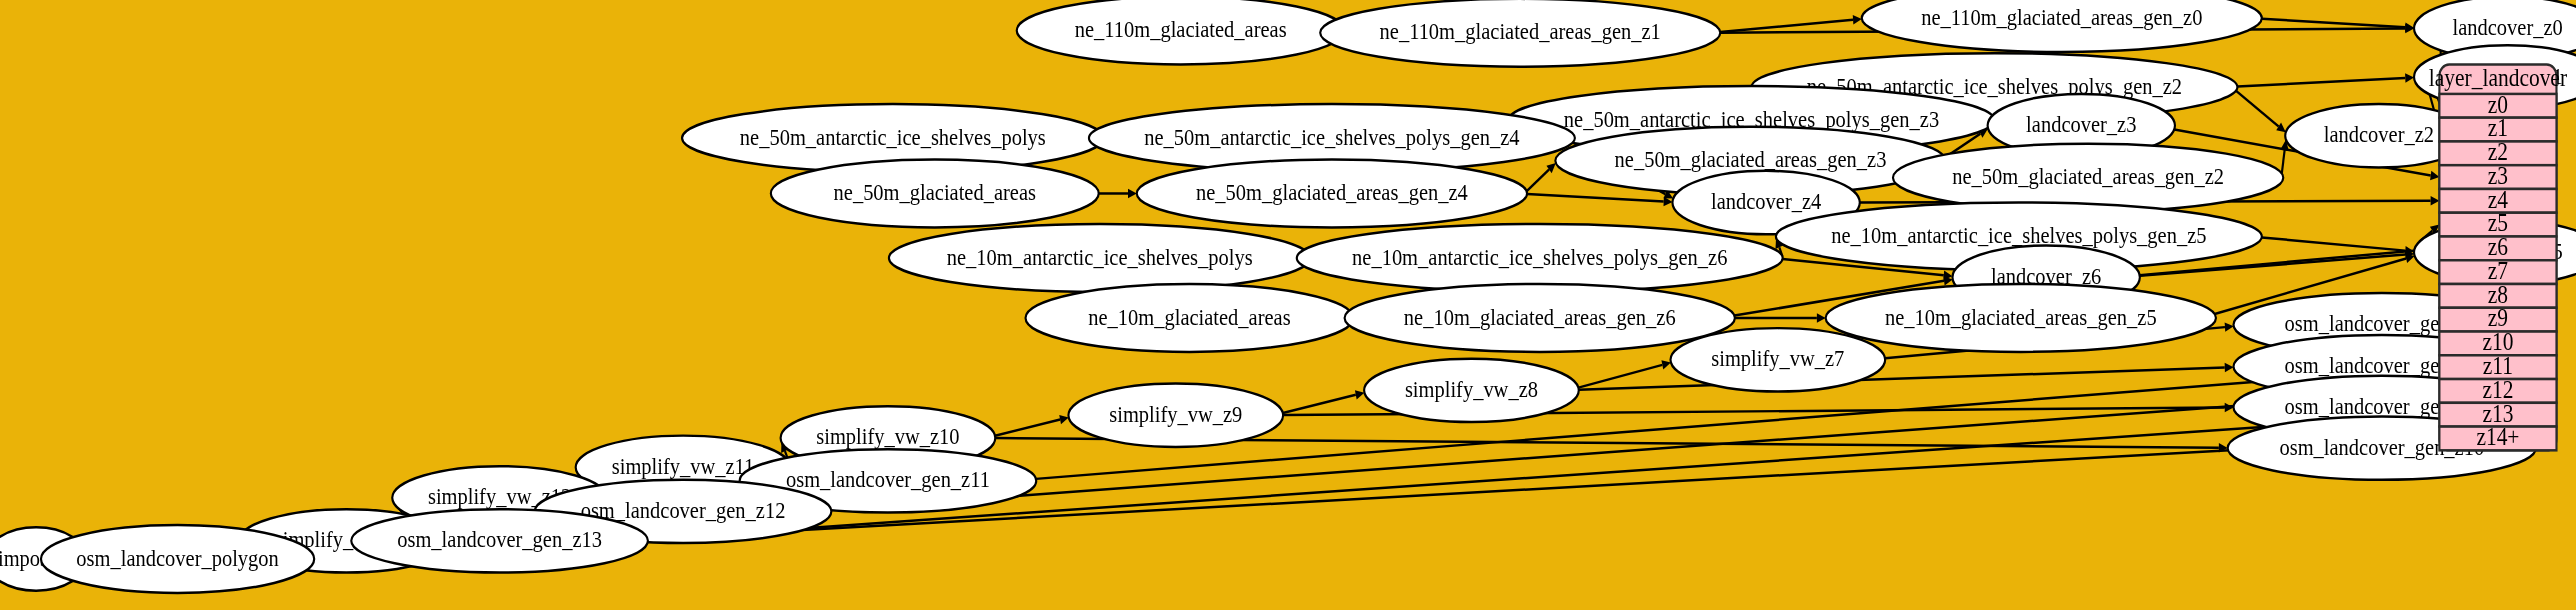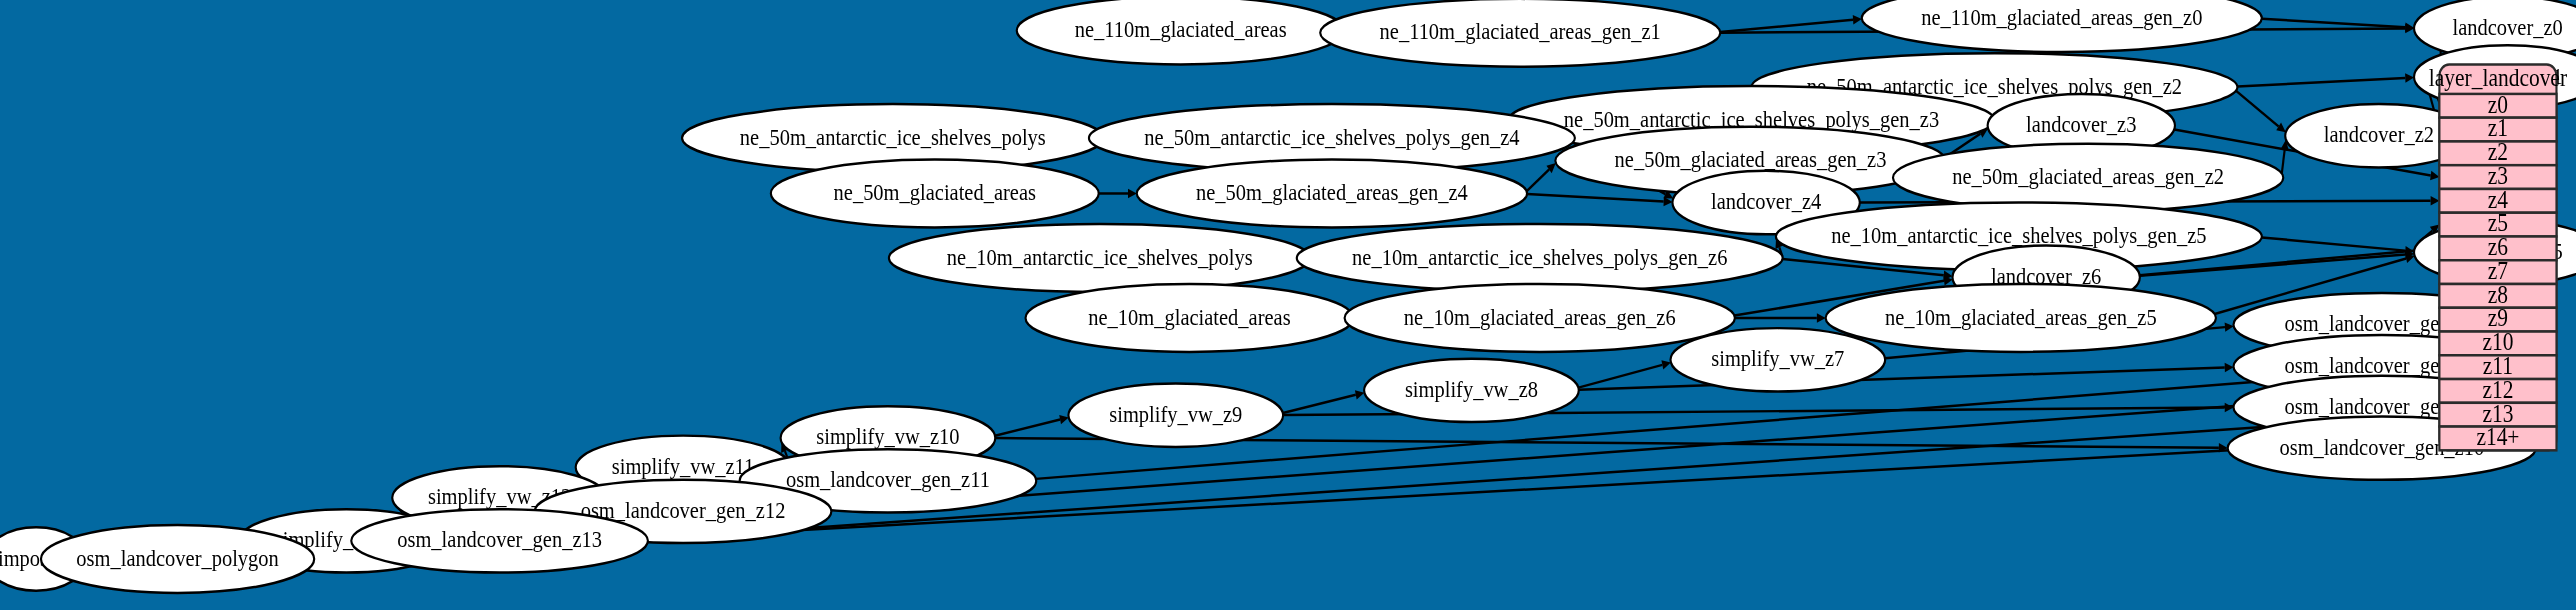--- a/index.html
+++ b/index.html
@@ -1,16 +1,16 @@
 <!DOCTYPE html>
 <html style="font-size:9px"><head>
 <meta charset="utf-8">
 <style>
   html,body{margin:0;padding:0;background:#ffffff;}
-  #canvas{position:relative;width:2576px;height:611px;background:#0369a1;
+  #canvas{position:relative;width:2576px;height:611px;background:#eab308;
           font-family:"Liberation Serif","DejaVu Serif",serif;}
   svg{position:absolute;top:0;left:0;width:2576px;height:611px;overflow:visible;}
   .edge{fill:none;stroke:#000000;stroke-width:2.2;}
   .node-ell{fill:#ffffff;stroke:#000000;stroke-width:2.2;}
   .node-txt{font-family:"Liberation Serif","DejaVu Serif",serif;font-size:21px;fill:#000;
             text-anchor:middle;dominant-baseline:middle;}
   .tbl-txt{font-family:"Liberation Serif","DejaVu Serif",serif;font-size:22px;fill:#000;
            text-anchor:middle;dominant-baseline:middle;}
   .arrow{fill:#000;stroke:none;}
 </style>

